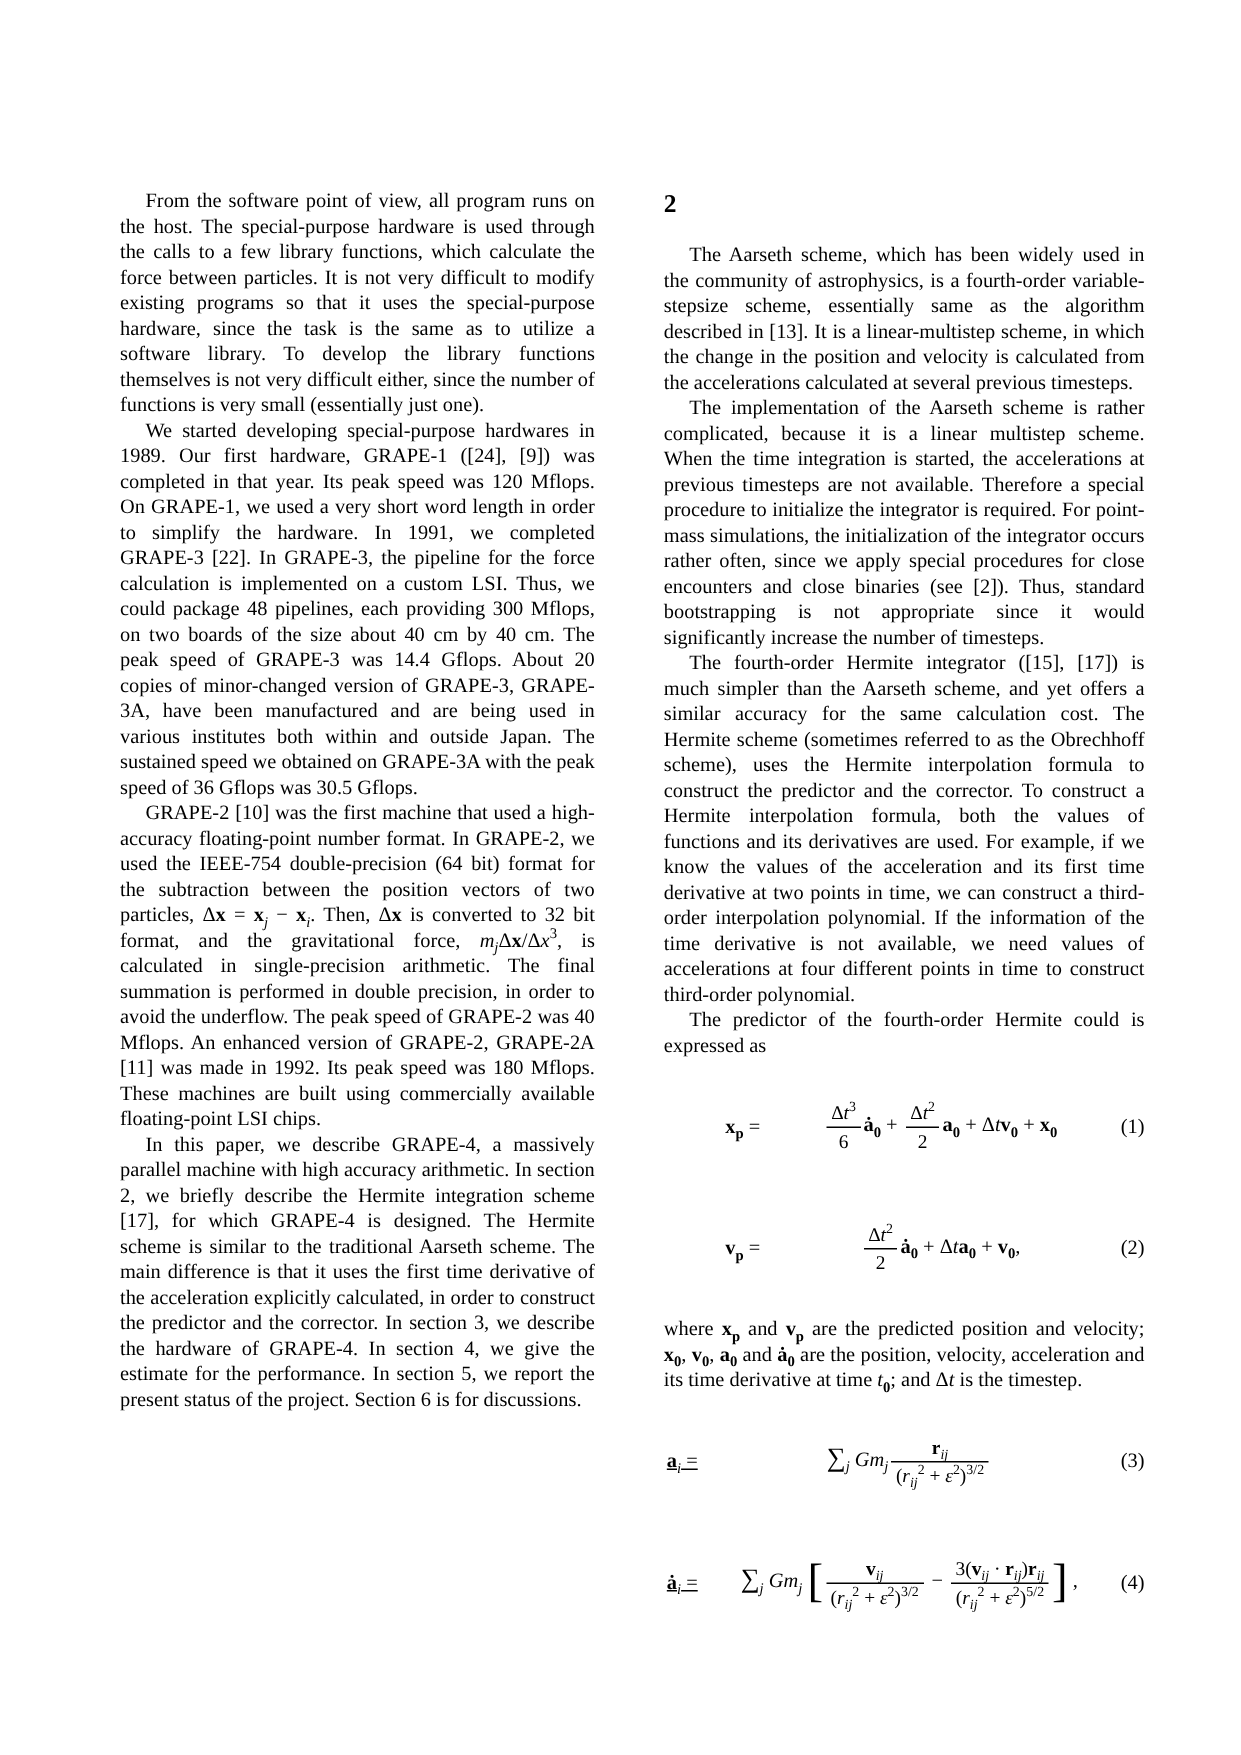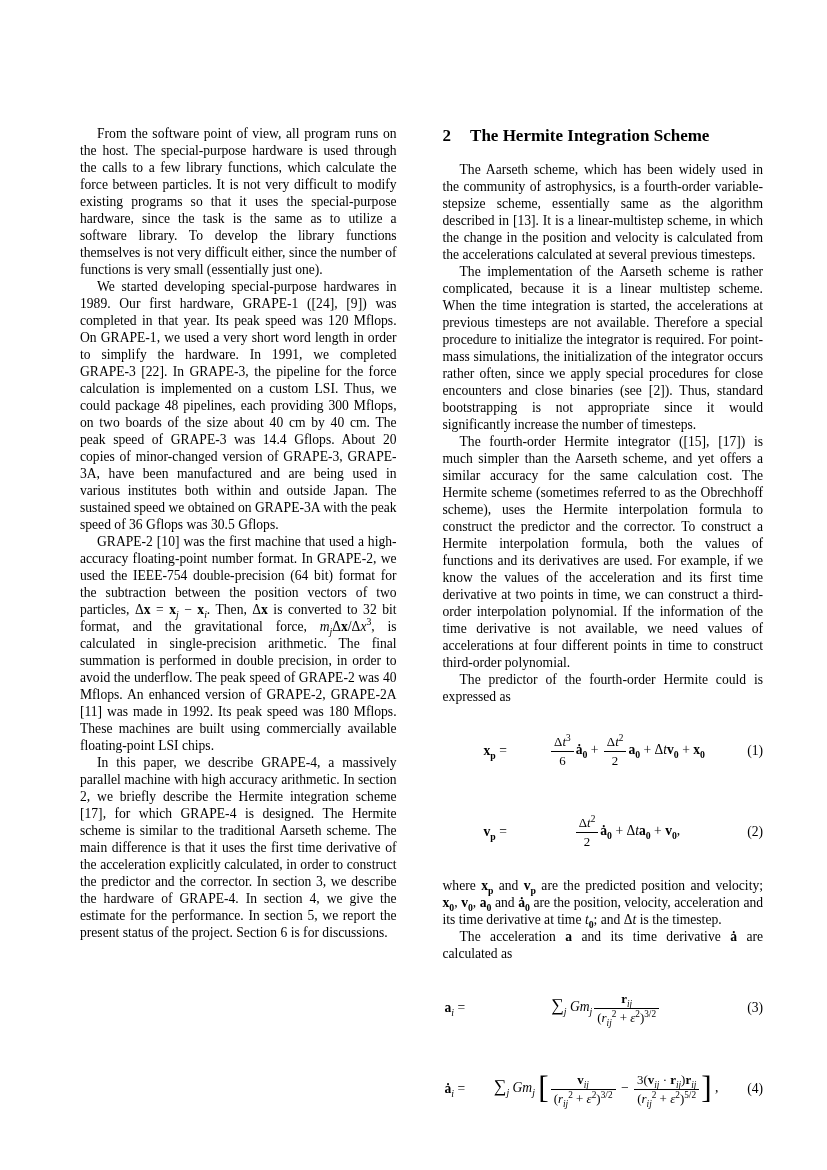--- a/index.html
+++ b/index.html
@@ -34,21 +34,21 @@
     display:flex;
     gap:19px;
   }
 
   .eq-group { margin:13px 0 12px 0; display:flex; flex-direction:column; gap:15px; }
   .eq-row { display:flex; align-items:center; font-size:13.6px; line-height:1.2; }
   .eq-row .eq-lhs { flex:0 0 auto; }
   .eq-row .eq-rhs { flex:1 1 auto; text-align:center; }
   .eq-row .eq-num { flex:0 0 auto; }
   .eq-group.predictor .eq-lhs { margin-left:41px; }
-  .eq-group.force .eq-lhs { margin-left:2px; }
+  .eq-group.force .eq-lhs { margin-left:2px;text-decoration:underline; }
 
   sup, sub { font-size:0.72em; line-height:0; }
   .frac {
     display:inline-block;
     vertical-align:middle;
     text-align:center;
     font-size:0.95em;
     margin:16px 2px;
   }
   .frac .fnum { display:block; padding:0 3px 1px 3px; }
@@ -65,21 +65,20 @@
     <div class="col col-left">
       <p class="para">From the software point of view, all program runs on the host. The special-purpose hardware is used through the calls to a few library functions, which calculate the force between particles. It is not very difficult to modify existing programs so that it uses the special-purpose hardware, since the task is the same as to utilize a software library. To develop the library functions themselves is not very difficult either, since the number of functions is very small (essentially just one).</p>
       <p class="para">We started developing special-purpose hardwares in 1989. Our first hardware, GRAPE-1 ([24], [9]) was completed in that year. Its peak speed was 120 Mflops. On GRAPE-1, we used a very short word length in order to simplify the hardware. In 1991, we completed GRAPE-3 [22]. In GRAPE-3, the pipeline for the force calculation is implemented on a custom LSI. Thus, we could package 48 pipelines, each providing 300 Mflops, on two boards of the size about 40 cm by 40 cm. The peak speed of GRAPE-3 was 14.4 Gflops. About 20 copies of minor-changed version of GRAPE-3, GRAPE-3A, have been manufactured and are being used in various institutes both within and outside Japan. The sustained speed we obtained on GRAPE-3A with the peak speed of 36 Gflops was 30.5 Gflops.</p>
       <p class="para">GRAPE-2 [10] was the first machine that used a high-accuracy floating-point number format. In GRAPE-2, we used the IEEE-754 double-precision (64 bit) format for the subtraction between the position vectors of two particles, Δ<b>x</b> = <b>x</b><sub><i>j</i></sub> − <b>x</b><sub><i>i</i></sub>. Then, Δ<b>x</b> is converted to 32 bit format, and the gravitational force, <i>m<sub>j</sub></i>Δ<b>x</b>/Δ<i>x</i><sup>3</sup>, is calculated in single-precision arithmetic. The final summation is performed in double precision, in order to avoid the underflow. The peak speed of GRAPE-2 was 40 Mflops. An enhanced version of GRAPE-2, GRAPE-2A [11] was made in 1992. Its peak speed was 180 Mflops. These machines are built using commercially available floating-point LSI chips.</p>
       <p class="para">In this paper, we describe GRAPE-4, a massively parallel machine with high accuracy arithmetic. In section 2, we briefly describe the Hermite integration scheme [17], for which GRAPE-4 is designed. The Hermite scheme is similar to the traditional Aarseth scheme. The main difference is that it uses the first time derivative of the acceleration explicitly calculated, in order to construct the predictor and the corrector. In section 3, we describe the hardware of GRAPE-4. In section 4, we give the estimate for the performance. In section 5, we report the present status of the project. Section 6 is for discussions.</p>
     </div>
 
     <div class="col col-right">
       <h2 class="section">
         <span>2</span>
-        <span>The Hermite Integration Scheme</span>
       </h2>
 
       <p class="para">The Aarseth scheme, which has been widely used in the community of astrophysics, is a fourth-order variable-stepsize scheme, essentially same as the algorithm described in [13]. It is a linear-multistep scheme, in which the change in the position and velocity is calculated from the accelerations calculated at several previous timesteps.</p>
       <p class="para">The implementation of the Aarseth scheme is rather complicated, because it is a linear multistep scheme. When the time integration is started, the accelerations at previous timesteps are not available. Therefore a special procedure to initialize the integrator is required. For point-mass simulations, the initialization of the integrator occurs rather often, since we apply special procedures for close encounters and close binaries (see [2]). Thus, standard bootstrapping is not appropriate since it would significantly increase the number of timesteps.</p>
       <p class="para">The fourth-order Hermite integrator ([15], [17]) is much simpler than the Aarseth scheme, and yet offers a similar accuracy for the same calculation cost. The Hermite scheme (sometimes referred to as the Obrechhoff scheme), uses the Hermite interpolation formula to construct the predictor and the corrector. To construct a Hermite interpolation formula, both the values of functions and its derivatives are used. For example, if we know the values of the acceleration and its first time derivative at two points in time, we can construct a third-order interpolation polynomial. If the information of the time derivative is not available, we need values of accelerations at four different points in time to construct third-order polynomial.</p>
       <p class="para">The predictor of the fourth-order Hermite could is expressed as</p>
 
       <div class="eq-group predictor">
         <div class="eq-row">
           <span class="eq-lhs"><b>x</b><sub><b>p</b></sub> =</span>
@@ -87,21 +86,20 @@
           <span class="eq-num">(1)</span>
         </div>
         <div class="eq-row">
           <span class="eq-lhs"><b>v</b><sub><b>p</b></sub> =</span>
           <span class="eq-rhs"><span class="frac"><span class="fnum">Δ<i>t</i><sup>2</sup></span><span class="fden">2</span></span><b>ȧ</b><sub><b>0</b></sub> + Δ<i>t</i><b>a</b><sub><b>0</b></sub> + <b>v</b><sub><b>0</b></sub>,</span>
           <span class="eq-num">(2)</span>
         </div>
       </div>
 
       <p class="para noindent">where <b>x</b><sub><b>p</b></sub> and <b>v</b><sub><b>p</b></sub> are the predicted position and velocity; <b>x</b><sub><b>0</b></sub>, <b>v</b><sub><b>0</b></sub>, <b>a</b><sub><b>0</b></sub> and <b>ȧ</b><sub><b>0</b></sub> are the position, velocity, acceleration and its time derivative at time <i>t</i><sub><b>0</b></sub>; and Δ<i>t</i> is the timestep.</p>
-      <p class="para">The acceleration <b>a</b> and its time derivative <b>ȧ</b> are calculated as</p>
 
       <div class="eq-group force">
         <div class="eq-row">
           <span class="eq-lhs"><b>a</b><sub><i>i</i></sub> =</span>
           <span class="eq-rhs"><span class="bigop">∑</span><sub><i>j</i></sub> <i>Gm<sub>j</sub></i><span class="frac"><span class="fnum"><b>r</b><sub><i>ij</i></sub></span><span class="fden">(<i>r<sub>ij</sub></i><sup>2</sup> + <i>ε</i><sup>2</sup>)<sup>3/2</sup></span></span></span>
           <span class="eq-num">(3)</span>
         </div>
         <div class="eq-row">
           <span class="eq-lhs"><b>ȧ</b><sub><i>i</i></sub> =</span>
           <span class="eq-rhs"><span class="bigop">∑</span><sub><i>j</i></sub> <i>Gm<sub>j</sub></i> <span class="bigbr">[</span><span class="frac"><span class="fnum"><b>v</b><sub><i>ij</i></sub></span><span class="fden">(<i>r<sub>ij</sub></i><sup>2</sup> + <i>ε</i><sup>2</sup>)<sup>3/2</sup></span></span> − <span class="frac"><span class="fnum">3(<b>v</b><sub><i>ij</i></sub> · <b>r</b><sub><i>ij</i></sub>)<b>r</b><sub><i>ij</i></sub></span><span class="fden">(<i>r<sub>ij</sub></i><sup>2</sup> + <i>ε</i><sup>2</sup>)<sup>5/2</sup></span></span><span class="bigbr">]</span> ,</span>

